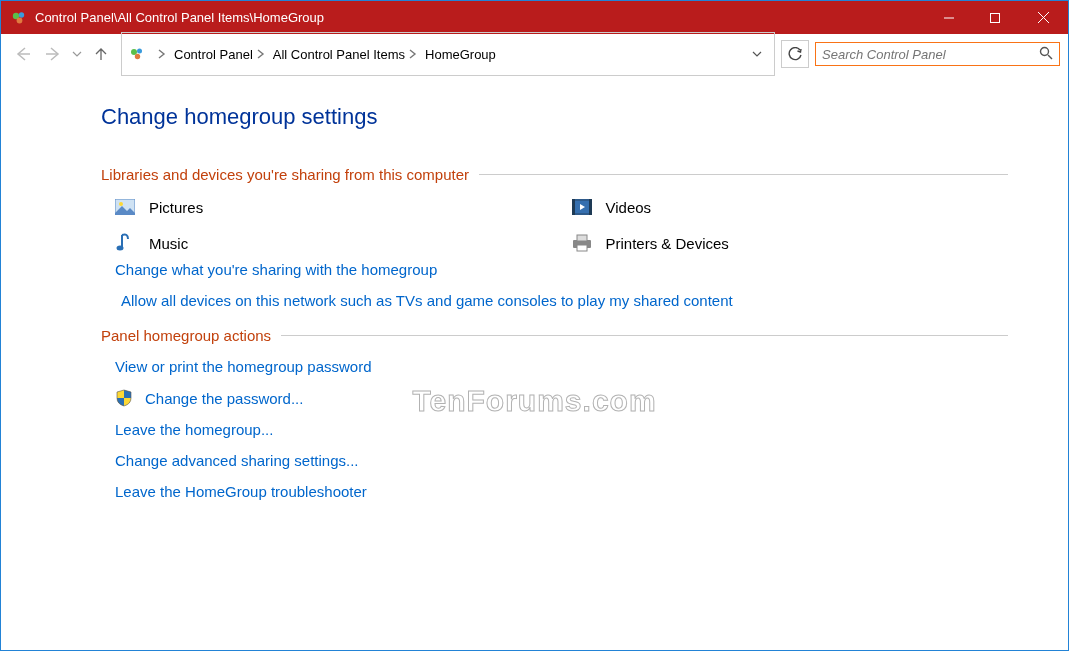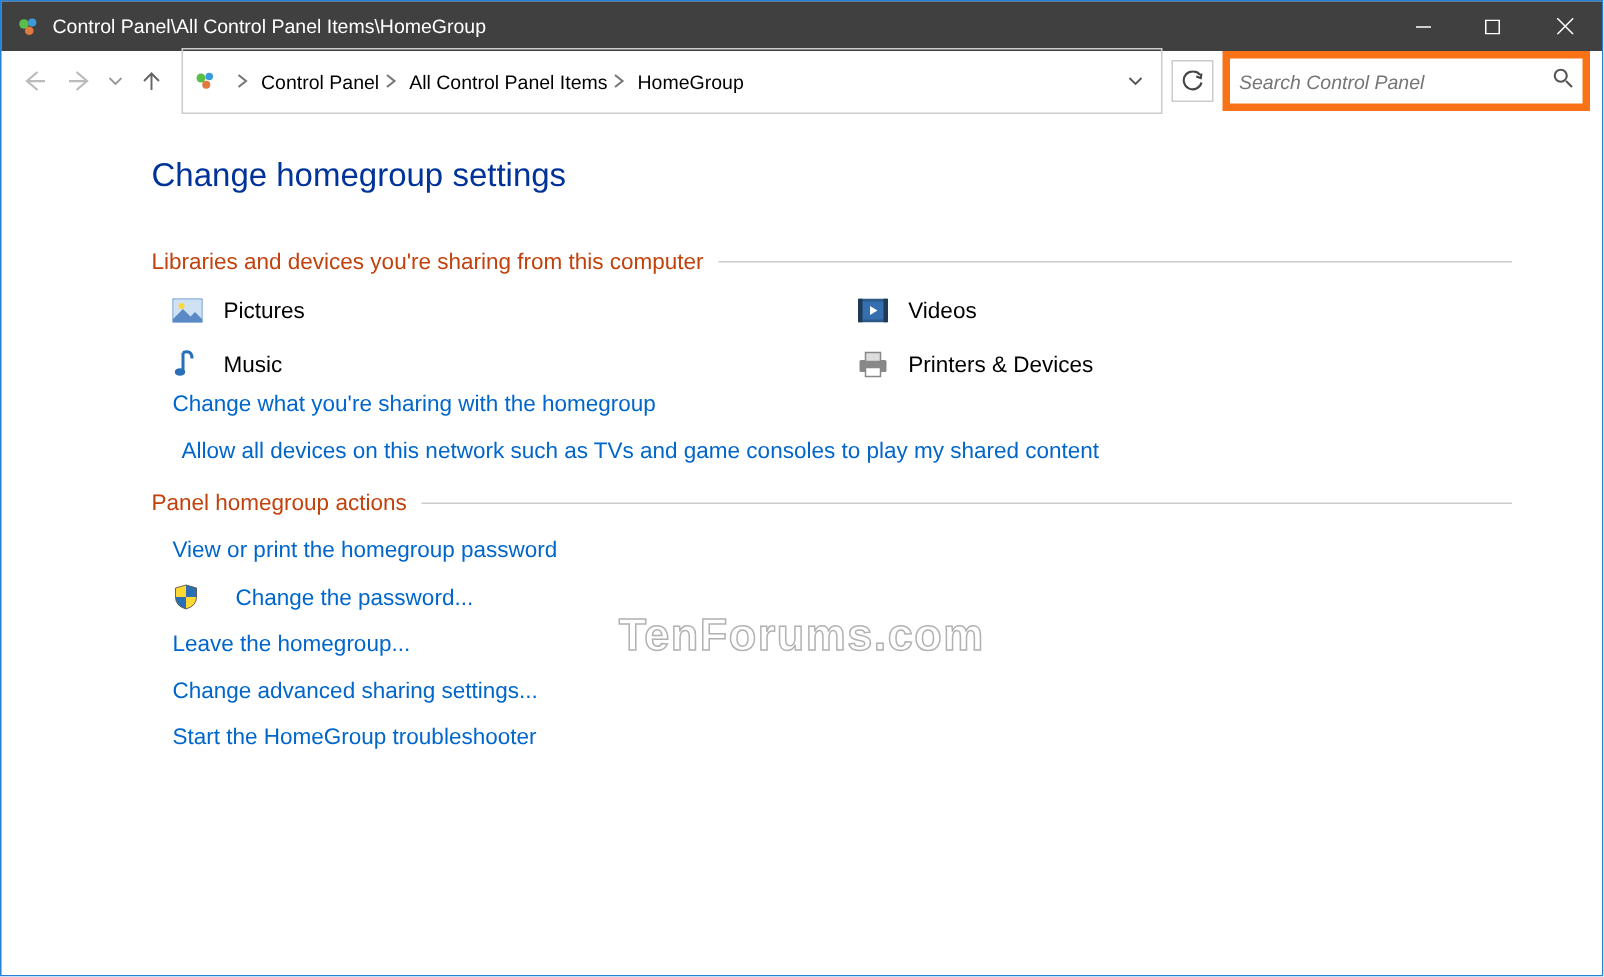--- a/index.html
+++ b/index.html
@@ -1,53 +1,53 @@
 <!DOCTYPE html>
 <html><head>
 <meta charset="utf-8">
 <style>
   * { box-sizing: border-box; margin: 0; padding: 0; }
   body { font-family: "Segoe UI", Tahoma, sans-serif; font-size: 15px; background: #fff; }
   .window { width: 1069px; height: 651px; border: 1px solid #2283d6; background:#fff; display:flex; flex-direction:column; position:relative;}
-  .titlebar { height:33px; background:#404040; color:#fff; display:flex; align-items:center; }
+  .titlebar { height:33px; background:#b91c1c; color:#fff; display:flex; align-items:center; }
   .titlebar .cp-icon{ width:16px; height:16px; margin:0 8px 0 10px; display:flex; align-items:center; justify-content:center;}
   .titlebar .title{ font-size:13px; flex:0 0 auto; }
   .titlebar .spacer{ flex:1; }
   .win-btn{ width:46px; height:33px; display:flex; align-items:center; justify-content:center; color:#fff; }
   .win-btn.close{ width:50px;}
   .win-btn svg{ stroke:#fff; }
   .toolbar{ height:40px; display:flex; align-items:center; padding:0 8px; gap:2px;}
   .nav-btn{ width:28px; height:28px; display:flex; align-items:center; justify-content:center; color:#888; border-radius:2px;}
   .nav-btn.enabled{ color:#555; }
   .nav-btn.drop{ width:16px; }
   .address{ flex:1; height:44px; border:1px solid #ccc; display:flex; align-items:center; margin:0 4px; position:relative;}
   .address .cp-small{ width:18px; height:18px; margin:0 6px; display:flex; align-items:center; justify-content:center;}
   .crumb{ display:flex; align-items:center; height:100%; padding:0 2px; font-size:13px; color:#000;}
   .crumb .chev{ width:16px; height:100%; display:flex; align-items:center; justify-content:center; color:#777; }
   .addr-drop{ position:absolute; right:6px; width:16px; color:#555; display:flex; align-items:center;}
   .refresh{ width:28px; height:28px; border:1px solid #ccc; display:flex; align-items:center; justify-content:center; color:#444;}
-  .search{ width:245px; height:40px; border:5px solid #f97316; display:flex; align-items:center; padding:0 6px; margin-left:4px;}
+  .search{ width:245px; height:24px; border:1px solid #f97316; display:flex; align-items:center; padding:0 6px; margin-left:4px;}
   .search input{ border:none; outline:none; flex:1; font-size:13px; color:#666; font-style:italic; background:transparent;}
   .search .sicon{ color:#555; }
   .content{ flex:1; padding:30px 60px 20px 100px; overflow:auto;}
   h1.page-title{ color:#003399; font-weight:400; font-size:22px; margin-bottom:36px;}
   .section-row{ display:flex; align-items:center; margin-bottom:14px;}
   .section-label{ color:#c2410c; font-size:15px; white-space:nowrap; padding-right:10px;}
   .section-line{ flex:1; height:1px; background:#ccc;}
   .share-grid{ display:grid; grid-template-columns: 1fr 1fr; gap:16px 20px; padding-left:14px; margin-bottom:8px;}
   .share-item{ display:flex; align-items:center; gap:14px; color:#000; font-size:15px;}
   .share-item .ico{ width:20px; height:20px; display:flex; align-items:center; justify-content:center;}
   .link{ color:#0066cc; font-size:15px; cursor:pointer; display:block; }
   .links-group .link{ margin-bottom:14px; padding-left:14px;}
   .links-group .link.indent{ padding-left:20px;}
   .actions{ margin-top:6px;}
   .actions .link{ padding-left:14px; margin-bottom:14px;}
-  .shield-row{ display:flex; align-items:center; gap:24px; padding-left:14px; margin-bottom:14px;}
+  .shield-row{ display:flex; align-items:center; gap:12px; padding-left:14px; margin-bottom:14px;}
   .shield-ico{ width:18px; height:18px;}
-  .watermark{ position:absolute; top:406px; left:0; width:100%; text-align:center; font-size:30px; font-weight:700; font-family:Arial,sans-serif; color:transparent; -webkit-text-stroke:1px #aaa; letter-spacing:1px; pointer-events:none; opacity:.9;}
+  .watermark{ position:absolute; top:383px; left:0; width:100%; text-align:center; font-size:30px; font-weight:700; font-family:Arial,sans-serif; color:transparent; -webkit-text-stroke:1px #aaa; letter-spacing:1px; pointer-events:none; opacity:.9;}
 </style>
 </head>
 <body>
 
 <div class="window">
 
   <div class="titlebar">
     <span class="cp-icon">
       <svg width="16" height="16" viewBox="0 0 16 16">
           <circle cx="5" cy="6" r="3.2" fill="#5abf4a"></circle>
@@ -225,18 +225,18 @@
         <span class="shield-ico"><svg width="18" height="18" viewBox="0 0 18 18">
               <path d="M9 1 L16 3 L16 9 Q16 15 9 17 Q2 15 2 9 L2 3 Z" fill="#fdd835"></path>
               <path d="M9 1 L16 3 L16 9 L9 9 Z" fill="#2a6fb5"></path>
               <path d="M9 9 L9 17 Q2 15 2 9 Z" fill="#2a6fb5"></path>
               <path d="M9 1 L16 3 L16 9 Q16 15 9 17 Q2 15 2 9 L2 3 Z" fill="none" stroke="#555" stroke-width="0.6"></path>
             </svg></span>
         <span class="link" style="padding:0;margin:0;">Change the password...</span>
       </div>
       <a class="link">Leave the homegroup...</a>
       <a class="link">Change advanced sharing settings...</a>
-      <a class="link">Start the HomeGroup troubleshooter</a>
+      <a class="link">Leave the HomeGroup troubleshooter</a>
     </div>
   </div>
 
   <div class="watermark">TenForums.com</div>
 </div>
 
 </body></html>

